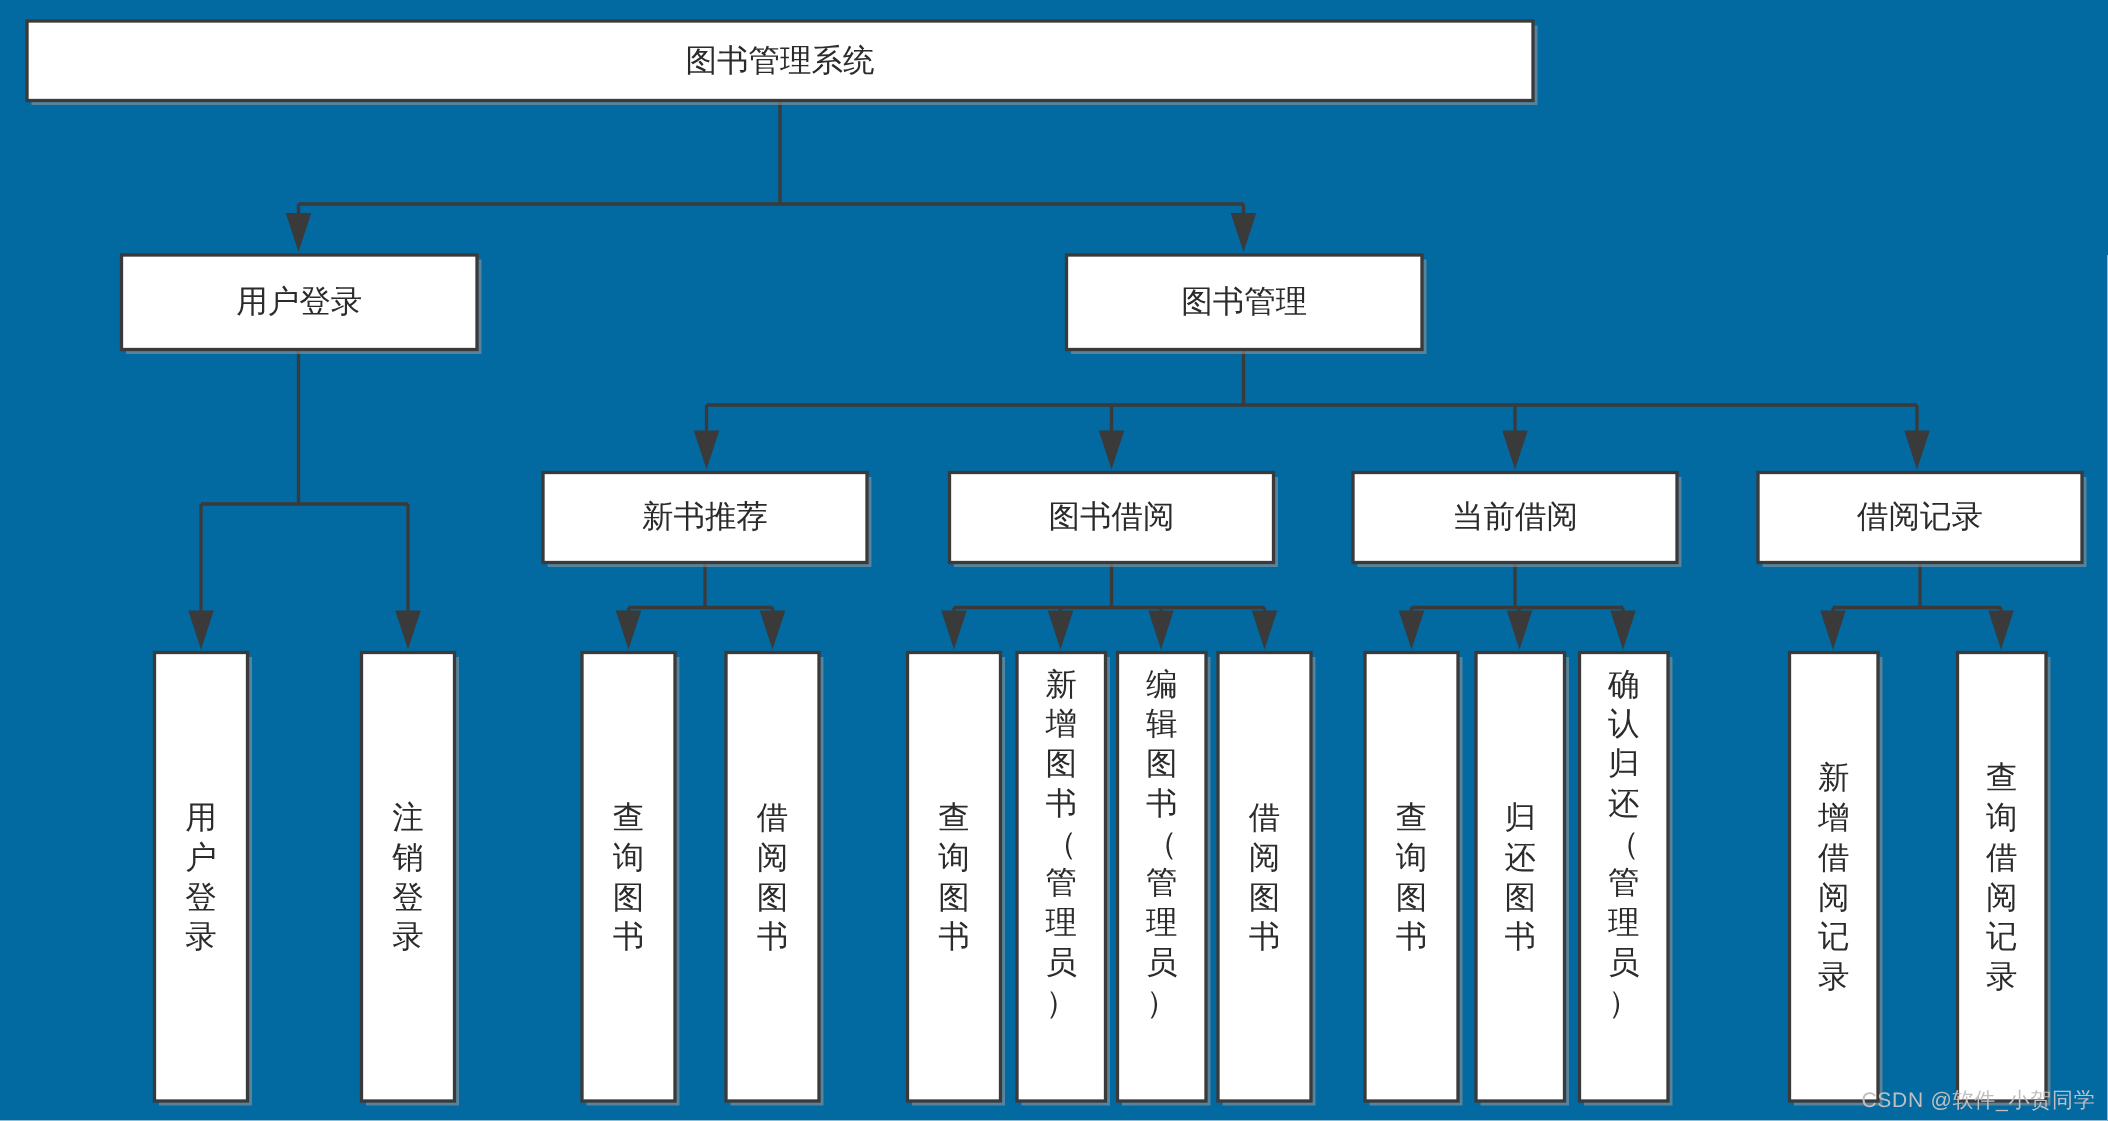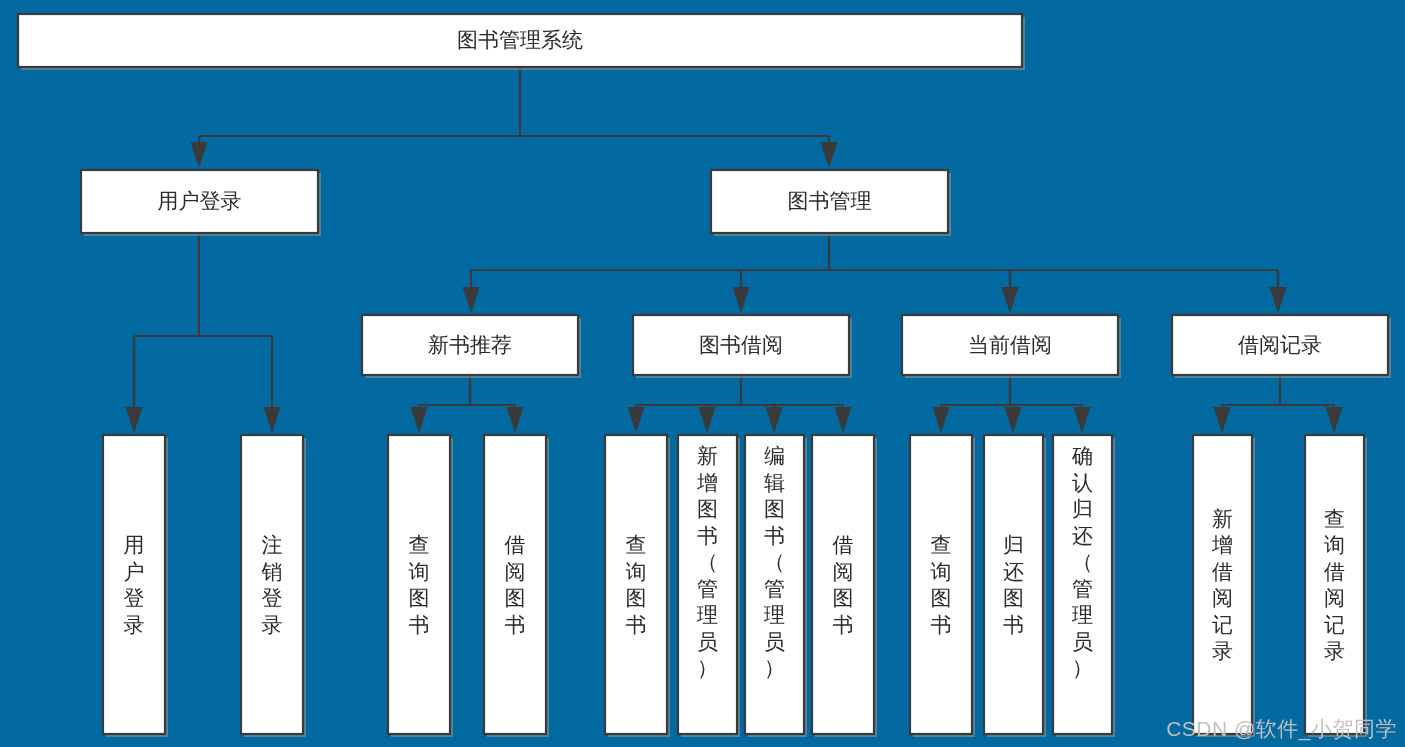--- a/index.html
+++ b/index.html
@@ -55,21 +55,21 @@
   }
   .arrow-head {
     fill: #3a3a3a;
     stroke: none;
   }
   .watermark-text {
     position: absolute;
     right: 8px;
     bottom: 4px;
     font-family: "Liberation Sans", "DejaVu Sans", sans-serif;
-    font-size: 21px;
+    font-size: 14px;
     color: #bfbfbf;
     letter-spacing: 0.5px;
     white-space: nowrap;
     pointer-events: none;
   }
 </style>
 </head>
 <body>
 
 <div id="diagram-root">

